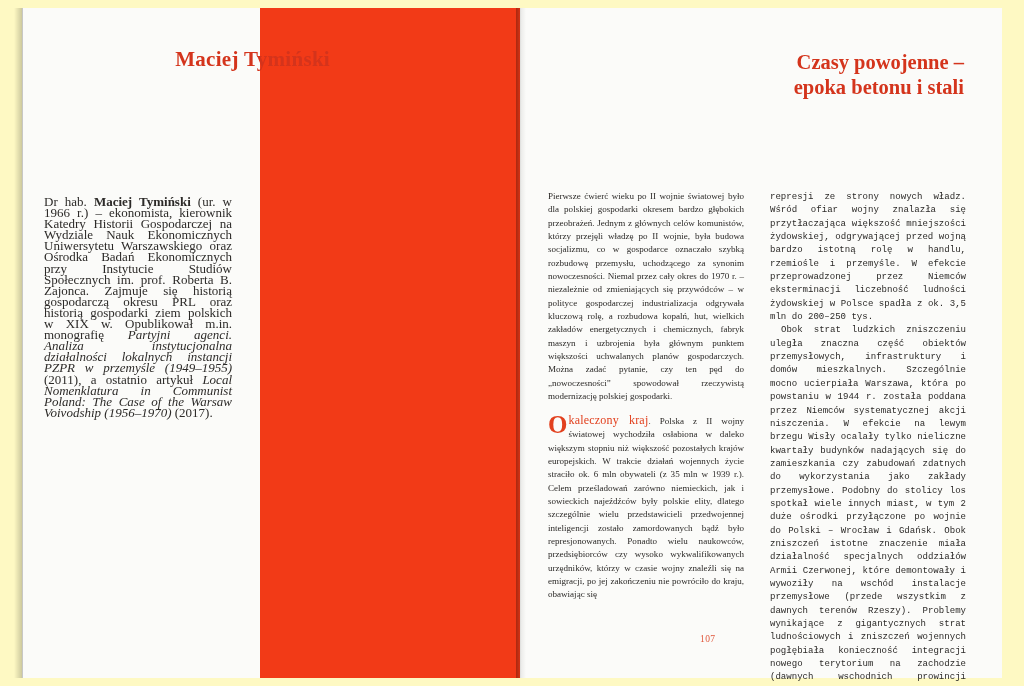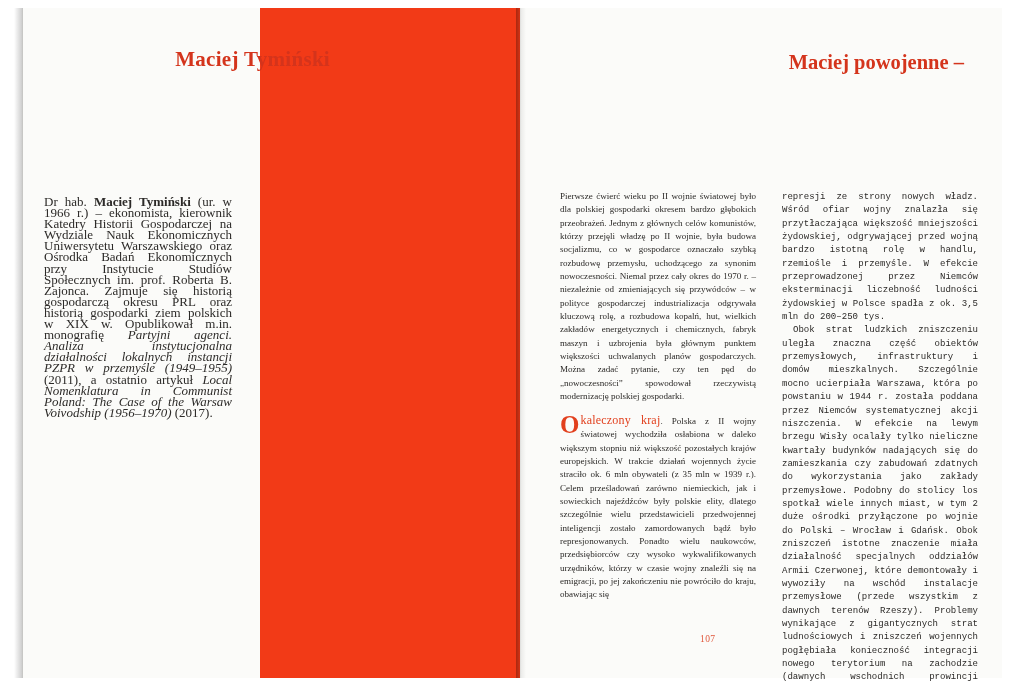--- a/index.html
+++ b/index.html
@@ -1,17 +1,17 @@
 <!DOCTYPE html>
 <html lang="pl"><head>
 <meta charset="utf-8">
 <style>
   html,body{margin:0;padding:0;background:#6d6d6d;}
   body{font-family:"Liberation Serif","DejaVu Serif",serif;}
-  #spread{position:relative;width:1024px;height:686px;overflow:hidden;background:#ffffff;}
+  #spread{position:relative;width:1024px;height:686px;overflow:hidden;background:#fef9c3;}
 
   
   .page{position:absolute;top:8px;height:670px;background:#fbfbf9;}
   #page-left{left:22px;width:498px;}
   #page-right{left:520px;width:482px;}
 
   
   #red-panel{position:absolute;top:8px;left:260px;width:260px;height:670px;background:#f23a17;}
   
   #gutter{position:absolute;top:8px;left:516px;width:10px;height:670px;
@@ -24,21 +24,21 @@
       color:#d4341c;font-size:21px;font-weight:bold;letter-spacing:.3px;}
   #bio{position:absolute;left:44px;top:196px;width:188px;
       font-size:13px;line-height:11.1px;color:#2c2a28;text-align:justify;
       text-justify:inter-word;hyphens:auto;}
   #bio b{font-weight:bold;}
   #bio i{font-style:italic;}
 
   
   #article-title{position:absolute;right:60px;top:50px;width:360px;text-align:right;
       color:#d4341c;font-size:20.5px;font-weight:bold;line-height:25px;}
-  #cols{position:absolute;left:560px;top:190px;width:418px;height:470px;}
+  #cols{position:absolute;left:548px;top:190px;width:418px;height:470px;}
   .col{position:absolute;top:0;width:196px;font-size:9.05px;line-height:13.35px;
       color:#2b2927;text-align:justify;text-justify:inter-word;hyphens:auto;}
   #col-1{left:0;}
   #col-2{left:222px;font-family:Liberation Mono, monospace;}
   .col p{margin:0;}
   .col p + p{text-indent:11px;}
   .col p.section-open{text-indent:0;margin-top:10.5px;}
   .dropcap{float:left;color:#e2401e;font-size:25px;line-height:19px;
       font-weight:bold;padding:0 1px 0 0;margin-top:1px;}
   .runin{color:#e2401e;font-weight:normal;font-size:12px;
@@ -55,21 +55,22 @@
   <div class="page" id="page-right"></div>
   <div id="red-panel"></div>
   <div id="outer-shadow-l"></div>
   <div id="gutter"></div>
 
   <div id="author-name">Maciej Tymiński</div>
 
   <div id="bio"><span>Dr hab. </span><b>Maciej Tymiński</b><span> (ur. w 1966 r.) – ekonomista, kierownik Katedry Historii Gospodarczej na Wydziale Nauk Ekonomicznych Uniwersytetu Warszawskiego oraz Ośrodka Badań Ekonomicznych przy Instytucie Studiów Społecznych im. prof. Roberta B. Zajonca. Zajmuje się historią gospodarczą okresu PRL oraz historią gospodarki ziem polskich w XIX w. Opublikował m.in. monografię </span><i>Partyjni agenci. Analiza instytucjonalna działalności lokalnych instancji PZPR w przemyśle (1949–1955)</i><span> (2011), a ostatnio artykuł </span><i>Local Nomenklatura in Communist Poland: The Case of the Warsaw Voivodship (1956–1970)</i><span> (2017).</span></div>
 
   <div id="article-title">
-    <span>Maciej powojenne –</span><br>
+    <span>Czasy powojenne –</span><br>
+    <span>epoka betonu i stali</span>
   </div>
 
   <div id="cols">
     <div class="col" id="col-1">
       <p>Pierwsze ćwierć wieku po II wojnie światowej było dla polskiej gospodarki okresem bardzo głębokich przeobrażeń. Jednym z głównych celów komunistów, którzy przejęli władzę po II wojnie, była budowa socjalizmu, co w gospodarce oznaczało szybką rozbudowę przemysłu, uchodzącego za synonim nowoczesności. Niemal przez cały okres do 1970 r. – niezależnie od zmieniających się przywódców – w polityce gospodarczej industrializacja odgrywała kluczową rolę, a rozbudowa kopalń, hut, wielkich zakładów energetycznych i chemicznych, fabryk maszyn i uzbrojenia była głównym punktem większości uchwalanych planów gospodarczych. Można zadać pytanie, czy ten pęd do „nowoczesności” spowodował rzeczywistą modernizację polskiej gospodarki.</p>
       <p class="section-open"><span class="dropcap">O</span><span class="runin">kaleczony kraj</span><span>. Polska z II wojny światowej wychodziła osłabiona w daleko większym stopniu niż większość pozostałych krajów europejskich. W trakcie działań wojennych życie straciło ok. 6 mln obywateli (z 35 mln w 1939 r.). Celem prześladowań zarówno niemieckich, jak i sowieckich najeźdźców były polskie elity, dlatego szczególnie wielu przedstawicieli przedwojennej inteligencji zostało zamordowanych bądź było represjonowanych. Ponadto wielu naukowców, przedsiębiorców czy wysoko wykwalifikowanych urzędników, którzy w czasie wojny znaleźli się na emigracji, po jej zakończeniu nie powróciło do kraju, obawiając się</span></p>
     </div>
     <div class="col" id="col-2">
       <p>represji ze strony nowych władz. Wśród ofiar wojny znalazła się przytłaczająca większość mniejszości żydowskiej, odgrywającej przed wojną bardzo istotną rolę w handlu, rzemiośle i przemyśle. W efekcie przeprowadzonej przez Niemców eksterminacji liczebność ludności żydowskiej w Polsce spadła z ok. 3,5 mln do 200–250 tys.</p>
       <p>Obok strat ludzkich zniszczeniu uległa znaczna część obiektów przemysłowych, infrastruktury i domów mieszkalnych. Szczególnie mocno ucierpiała Warszawa, która po powstaniu w 1944 r. została poddana przez Niemców systematycznej akcji niszczenia. W efekcie na lewym brzegu Wisły ocalały tylko nieliczne kwartały budynków nadających się do zamieszkania czy zabudowań zdatnych do wykorzystania jako zakłady przemysłowe. Podobny do stolicy los spotkał wiele innych miast, w tym 2 duże ośrodki przyłączone po wojnie do Polski – Wrocław i Gdańsk. Obok zniszczeń istotne znaczenie miała działalność specjalnych oddziałów Armii Czerwonej, które demontowały i wywoziły na wschód instalacje przemysłowe (przede wszystkim z dawnych terenów Rzeszy). Problemy wynikające z gigantycznych strat ludnościowych i zniszczeń wojennych pogłębiała konieczność integracji nowego terytorium na zachodzie (dawnych wschodnich prowincji niemieckich), przyjęcia repatriantów ze wschodnich województw II Rzeczypospolitej włączonych do Związku Radzieckiego oraz żołnierzy</p>

